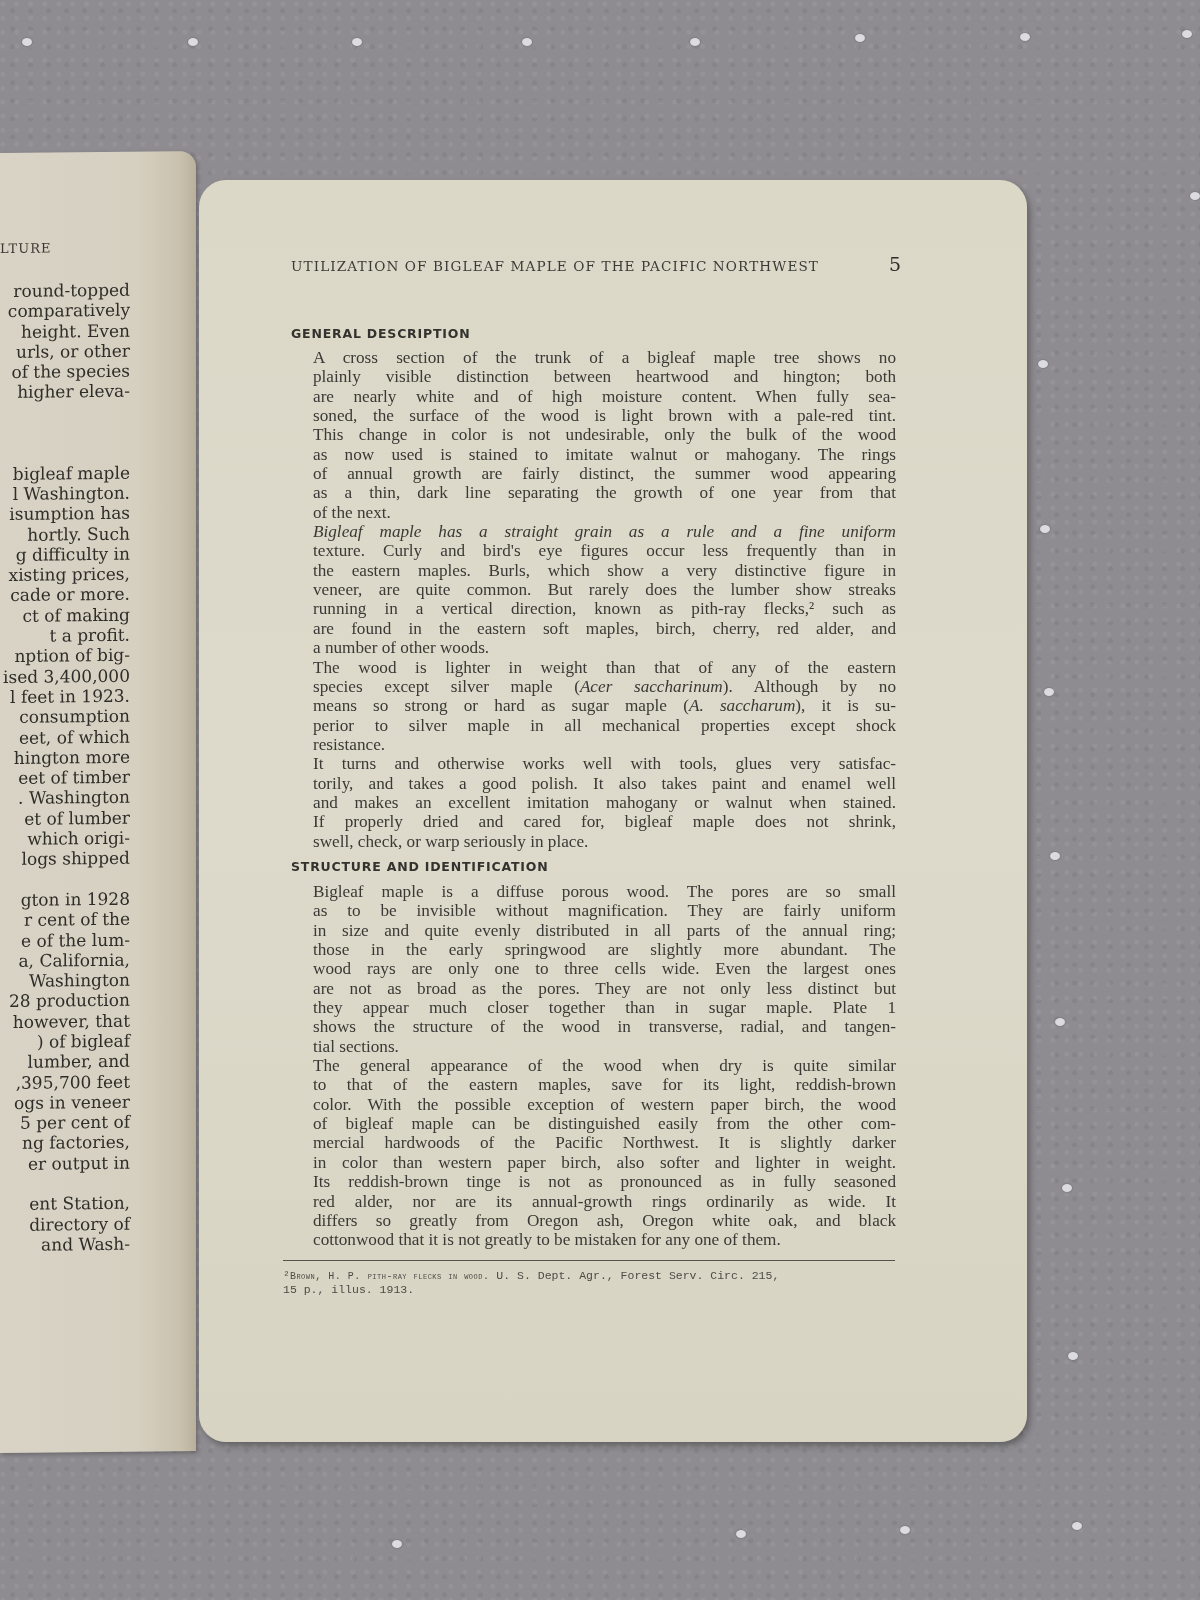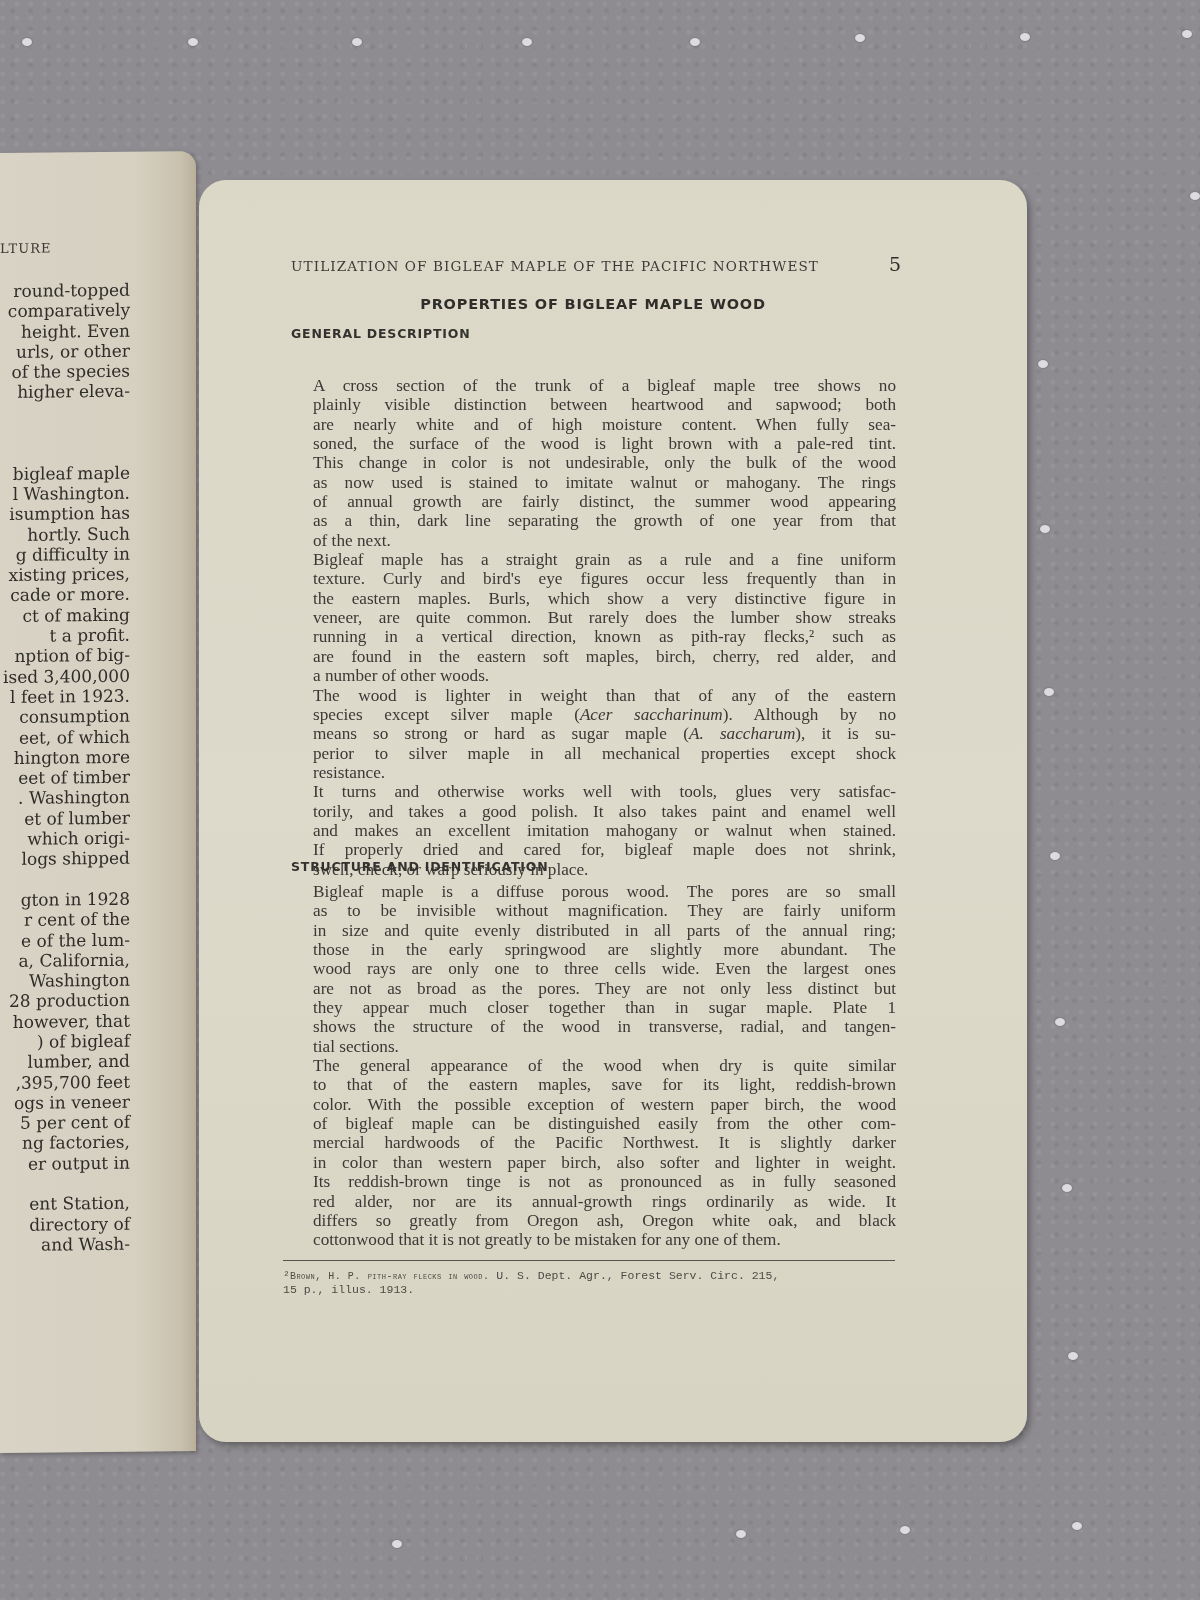--- a/index.html
+++ b/index.html
@@ -130,37 +130,36 @@
       <div class="ln">&nbsp;</div>
       <div class="ln">ent Station,</div>
       <div class="ln">directory of</div>
       <div class="ln">and Wash-</div>
     </div>
 </div>
 
 <div class="right-page">
   <div class="running-head">UTILIZATION OF BIGLEAF MAPLE OF THE PACIFIC NORTHWEST</div>
   <div class="page-number">5</div>
-  <div class="main-title">PROPERTIES OF BIGLEAF MAPLE WOOD</div>
 
   <div class="sub-title" style="top:146px">GENERAL DESCRIPTION</div>
   <div class="body-text" style="top:168px">
       <p>
-        <span class="ln" style="text-indent: 22px; margin-top: 28px;">A cross section of the trunk of a bigleaf maple tree shows no</span>
-        <span class="ln">plainly visible distinction between heartwood and sapwood; both</span>
+        <span class="ln" style="text-indent: 22px;">A cross section of the trunk of a bigleaf maple tree shows no</span>
+        <span class="ln">plainly visible distinction between heartwood and hington; both</span>
         <span class="ln">are nearly white and of high moisture content.  When fully sea-</span>
         <span class="ln">soned, the surface of the wood is light brown with a pale-red tint.</span>
         <span class="ln">This change in color is not undesirable, only the bulk of the wood</span>
         <span class="ln">as now used is stained to imitate walnut or mahogany.  The rings</span>
         <span class="ln">of annual growth are fairly distinct, the summer wood appearing</span>
         <span class="ln">as a thin, dark line separating the growth of one year from that</span>
         <span class="ln last">of the next.</span>
       </p>
       <p>
-        <span class="ln" style="text-indent: 22px;">Bigleaf maple has a straight grain as a rule and a fine uniform</span>
+        <span class="ln" style="text-indent: 22px; font-style: italic;">Bigleaf maple has a straight grain as a rule and a fine uniform</span>
         <span class="ln">texture.  Curly and bird's eye figures occur less frequently than in</span>
         <span class="ln">the eastern maples.  Burls, which show a very distinctive figure in</span>
         <span class="ln">veneer, are quite common.  But rarely does the lumber show streaks</span>
         <span class="ln">running in a vertical direction, known as pith-ray flecks,² such as</span>
         <span class="ln">are found in the eastern soft maples, birch, cherry, red alder, and</span>
         <span class="ln last">a number of other woods.</span>
       </p>
       <p>
         <span class="ln" style="text-indent: 22px;">The wood is lighter in weight than that of any of the eastern</span>
         <span class="ln">species except silver maple (<i>Acer saccharinum</i>).  Although by no</span>

